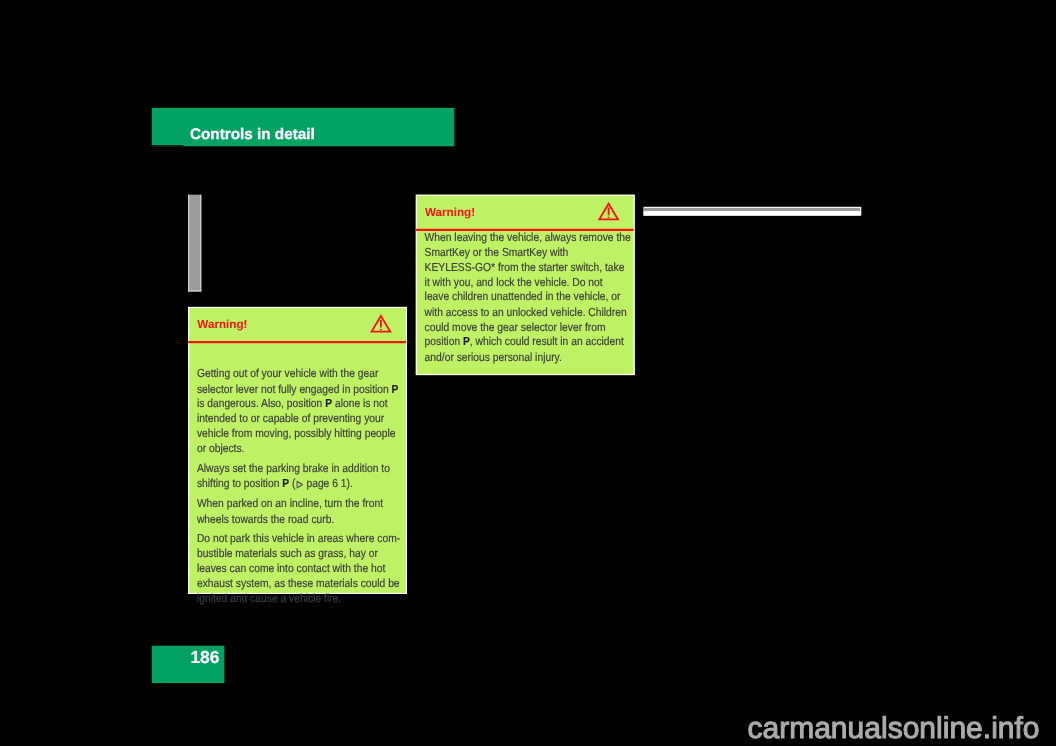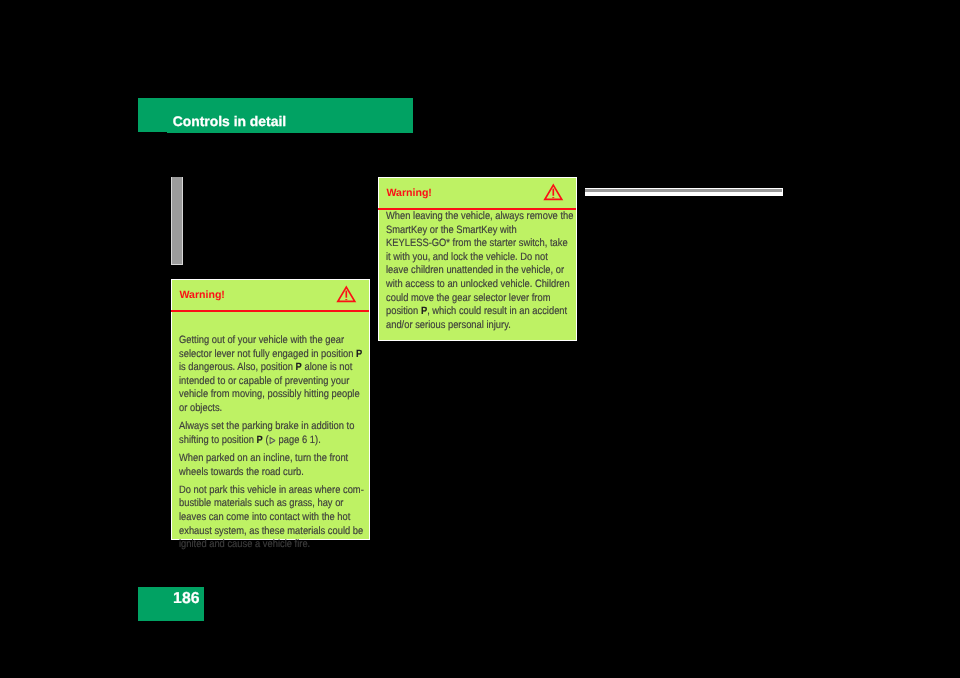--- a/index.html
+++ b/index.html
@@ -95,13 +95,14 @@
     <div class="sep"></div>
     <div class="body" style="top:32px">
         <p><span>When leaving the vehicle, always remove the</span><br><span>SmartKey or the SmartKey with</span><br><span>KEYLESS-GO* from the starter switch, take</span><br><span>it with you, and lock the vehicle. Do not</span><br><span>leave children unattended in the vehicle, or</span><br><span>with access to an unlocked vehicle. Children</span><br><span>could move the gear selector lever from</span><br><span>position </span><b>P</b><span>, which could result in an accident</span><br><span>and/or serious personal injury.</span></p>
       </div>
   </div>
 
   <div class="pagenum">
     <span class="label">186</span>
   </div>
 
+  <div class="wm">carmanualsonline.info</div>
 </div>
 
 </body></html>

